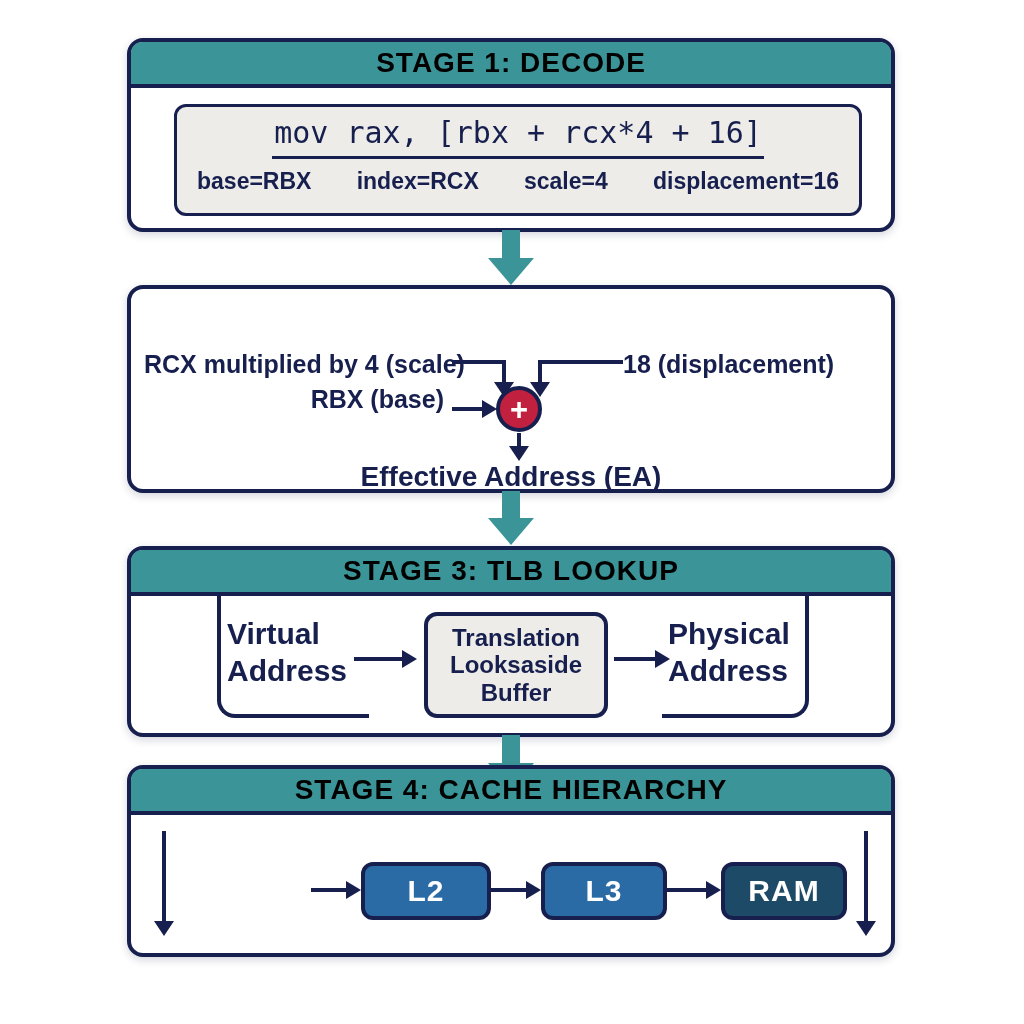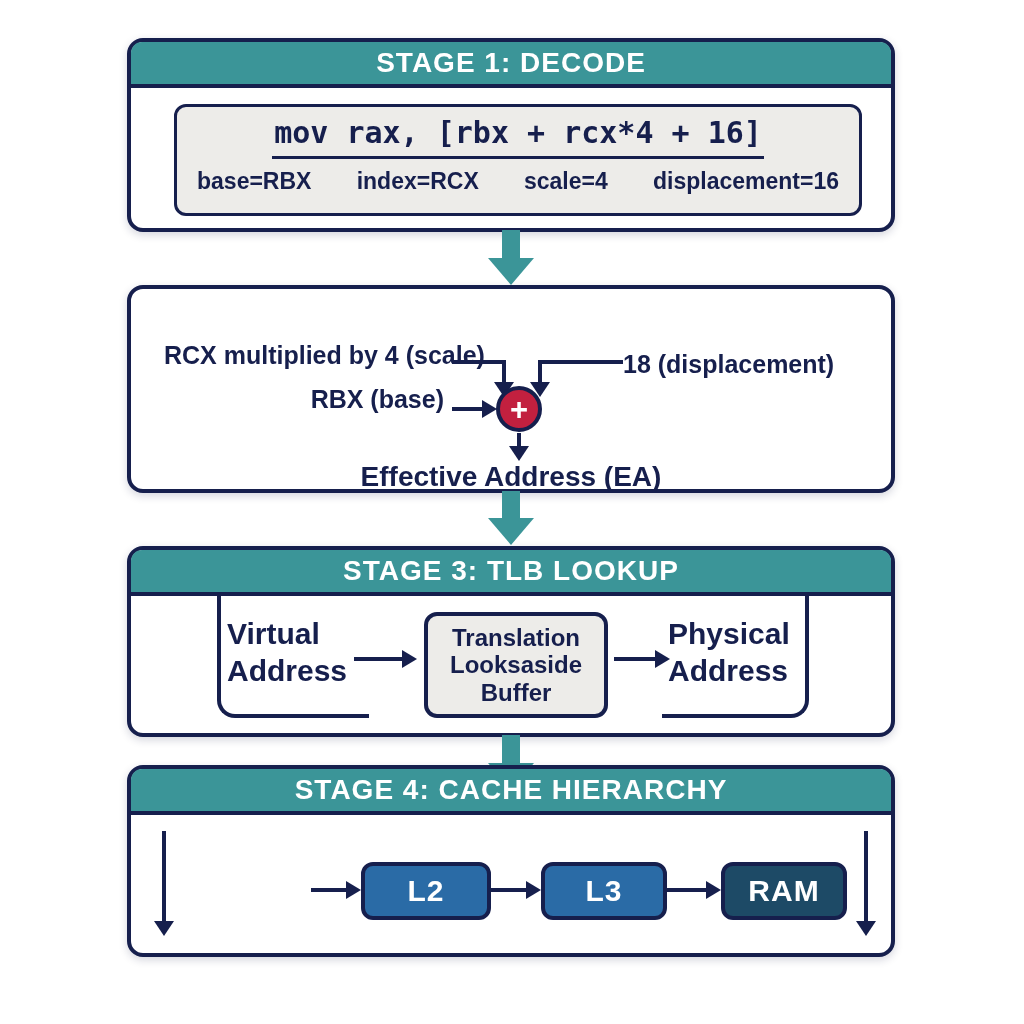--- a/index.html
+++ b/index.html
@@ -11,56 +11,56 @@
     --gray:#edece9;
   }
   html,body{margin:0;padding:0;background:#fff;}
   .canvas{position:relative;width:1024px;height:1024px;background:#ffffff;overflow:hidden;
           font-family:"Liberation Sans",sans-serif;color:var(--navy);}
   .stage{position:absolute;left:127px;width:768px;background:#fff;border:4px solid var(--navy);
          border-radius:16px;box-sizing:border-box;box-shadow:0 3px 8px rgba(20,30,70,0.18);}
   .stage-header{position:absolute;left:0;top:0;right:0;height:46px;background:var(--teal);
                 border-bottom:4px solid var(--navy);border-radius:11px 11px 0 0;
                 display:flex;align-items:center;justify-content:center;box-sizing:border-box;}
-  .stage-title{color:#ffffff;font-weight:bold;font-size:28px;letter-spacing:1px;}
+  .stage-title{color:#000000;font-weight:bold;font-size:28px;letter-spacing:1px;}
   .s1{top:38px;height:194px;}
   .s2{top:285px;height:208px;}
   .s3{top:546px;height:191px;}
   .s4{top:765px;height:192px;}
 
   
   .connector{position:absolute;left:0;top:0;width:0;height:0;}
   .connector .stem{position:absolute;width:18px;background:var(--teal);}
   .connector .head{position:absolute;width:0;height:0;
                    border-left:23px solid transparent;border-right:23px solid transparent;
                    border-top:27px solid var(--teal);}
   .c1 .stem{left:502px;top:230px;height:30px;} .c1 .head{left:488px;top:258px;}
   .c2 .stem{left:502px;top:491px;height:29px;} .c2 .head{left:488px;top:518px;}
   .c3 .stem{left:502px;top:735px;height:30px;} .c3 .head{left:488px;top:763px;}
 
   
   .decode-box{position:absolute;left:43px;top:62px;width:688px;height:112px;background:var(--gray);
               border:3px solid var(--navy);border-radius:12px;box-sizing:border-box;}
   .code{margin-top:8px;text-align:center;font-family:"DejaVu Sans Mono",monospace;
-        font-weight:bold;font-size:30px;color:var(--navy);}
+        font-weight:normal;font-size:30px;color:var(--navy);}
   .code-divider{width:492px;height:3px;background:var(--navy);margin:6px auto 0 auto;}
   .operands{display:flex;justify-content:space-between;margin:9px 20px 0 20px;
             font-size:23px;font-weight:bold;}
 
   
   .hline{position:absolute;height:4px;background:var(--navy);}
   .vline{position:absolute;width:4px;background:var(--navy);}
   .ah-r{position:absolute;width:0;height:0;border-top:9px solid transparent;
         border-bottom:9px solid transparent;border-left:15px solid var(--navy);}
   .ah-d{position:absolute;width:0;height:0;border-left:10px solid transparent;
         border-right:10px solid transparent;border-top:15px solid var(--navy);}
 
   
   .lbl{position:absolute;font-weight:bold;font-size:25px;white-space:nowrap;}
-  .s2-scale{left:13px;top:52px;margin-left:20px;}
+  .s2-scale{left:13px;top:61px;}
   .s2-disp{left:492px;top:61px;}
   .s2-base{left:118px;top:96px;width:195px;text-align:right;}
   .adder{position:absolute;left:365px;top:97px;width:46px;height:46px;border-radius:50%;
          background:var(--red);border:4px solid var(--navy);box-sizing:border-box;
          display:flex;align-items:center;justify-content:center;
          color:#fff;font-size:31px;font-weight:bold;line-height:1;}
   .s2-out{position:absolute;left:0;top:172px;width:100%;text-align:center;
           font-size:28px;font-weight:bold;}
 
   

